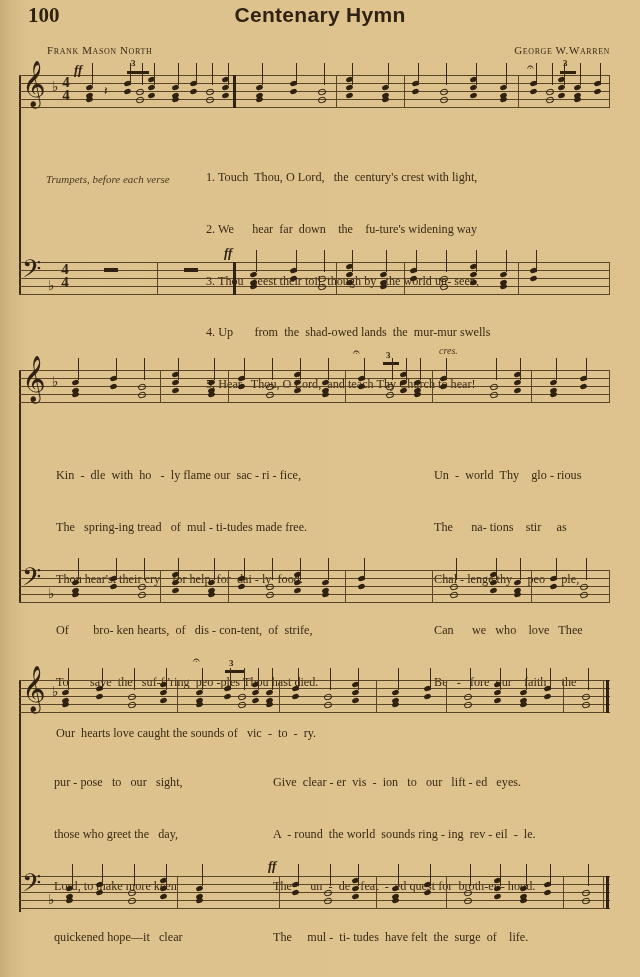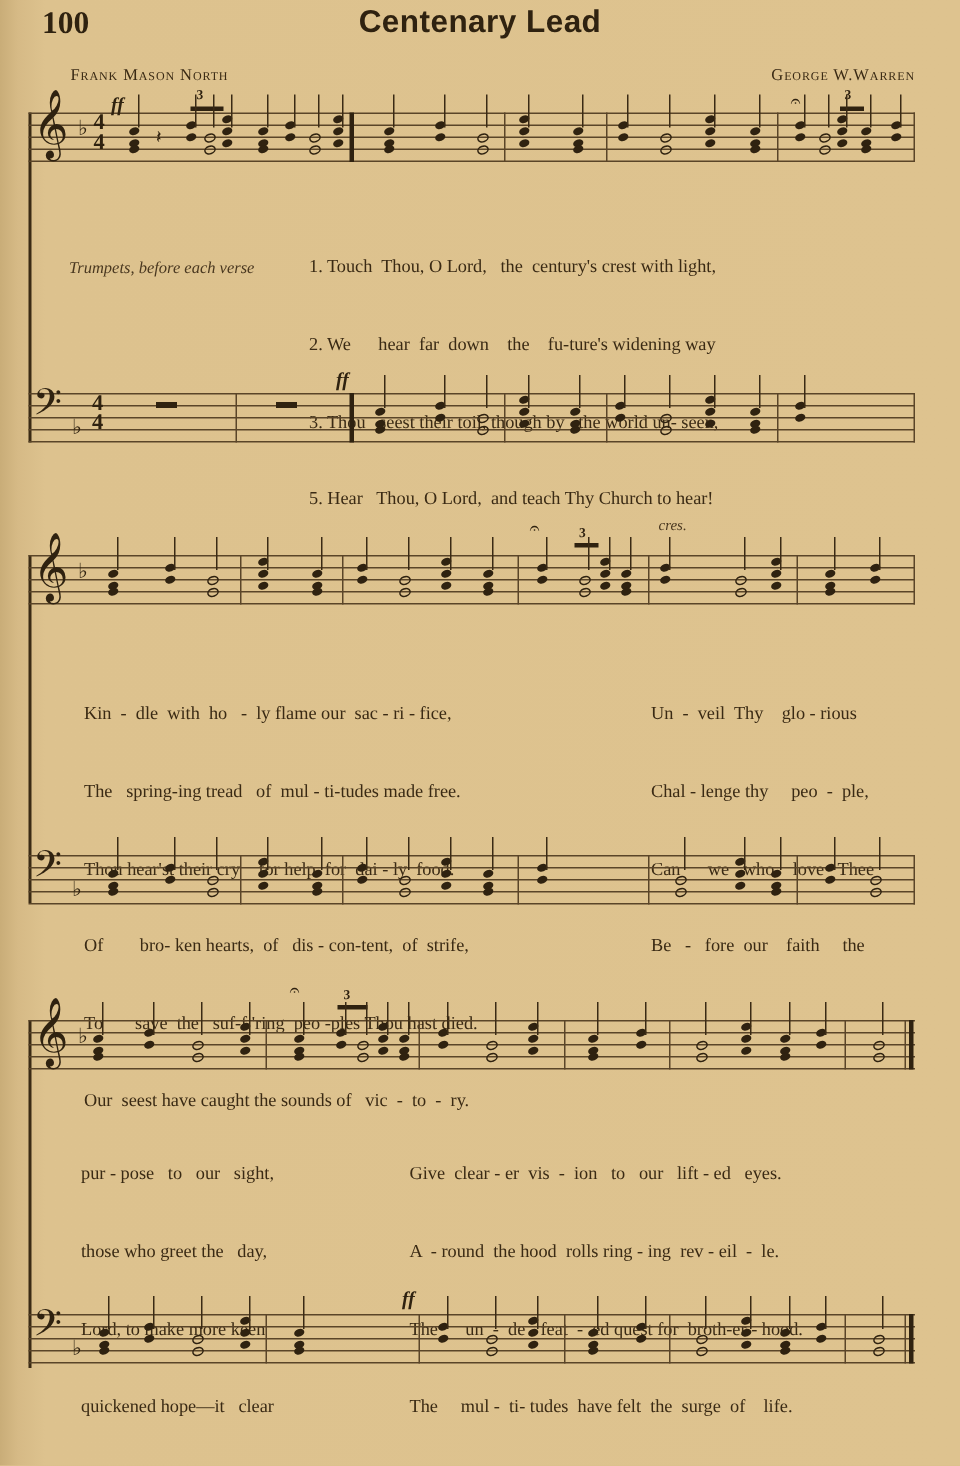--- a/index.html
+++ b/index.html
@@ -30,21 +30,21 @@
   .rest{position:absolute;font-size:12px;color:#2f2210;}
   .lyr{position:absolute;font-size:12.2px;line-height:17.2px;white-space:pre;color:#3a2a14;}
   .verse-row{display:block;height:17.2px;}
 </style>
 </head>
 <body>
 
 <div class="page">
 
   <div class="pgnum">100</div>
-  <div class="title">Centenary Lead</div>
+  <div class="title">Centenary Hymn</div>
   <div class="author left">Frank Mason North</div>
   <div class="author right">George W.Warren</div>
 
   <div class="sysbar" style="top:75px;height:220px;"></div>
 
   <div class="staff" style="left:19px;top:75px;width:591px;">
     <div class="line" style="top:0"></div>
       <div class="line" style="top:8px"></div>
       <div class="line" style="top:16px"></div>
       <div class="line" style="top:24px"></div>
@@ -148,20 +148,21 @@
       <div class="note" style="left: 594px; top: 89px;"></div>
       <div class="stem" style="left: 600px; top: 63px; height: 22px;"></div>
     </div>
 
   <div class="small-ital" style="left:46px;top:173px;">Trumpets, before each verse</div>
 
   <div class="lyr" style="left:206px;top:135px;">
     <div class="verse-row"><span>1.</span> <span>Touch  Thou, O Lord,   the  century's crest with light,</span></div>
     <div class="verse-row"><span>2.</span> <span>We      hear  far  down    the    fu-ture's widening way</span></div>
     <div class="verse-row"><span>3.</span> <span>Thou   seest their toil, though by   the world un- seen,</span></div>
+    <div class="verse-row"><span>4.</span> <span>Up       from  the  shad-owed lands  the  mur-mur swells</span></div>
     <div class="verse-row"><span>5.</span> <span>Hear   Thou, O Lord,  and teach Thy Church to hear!</span></div>
   </div>
 
   <div class="staff" style="left:19px;top:262px;width:591px;">
     <div class="line" style="top:0"></div>
       <div class="line" style="top:8px"></div>
       <div class="line" style="top:16px"></div>
       <div class="line" style="top:24px"></div>
       <div class="line" style="top:32px"></div>
   </div>
@@ -303,24 +304,25 @@
       <div class="note" style="left: 580px; top: 384px;"></div>
       <div class="stem" style="left: 586px; top: 358px; height: 22px;"></div>
     </div>
 
   <div class="lyr" style="left:56px;top:433px;">
     <div class="verse-row">Kin  -  dle  with  ho   -  ly flame our  sac - ri - fice,</div>
     <div class="verse-row">The   spring-ing tread   of  mul - ti-tudes made free.</div>
     <div class="verse-row">Thou hear'st their cry    for help, for  dai - ly  food.</div>
     <div class="verse-row">Of        bro- ken hearts,  of   dis - con-tent,  of  strife,</div>
     <div class="verse-row">To       save  the   suf-f 'ring  peo -ples Thou hast died.</div>
-    <div class="verse-row">Our  seest have caught the sounds of   vic  -  to  -  ry.</div>
+    <div class="verse-row">Our  hearts love caught the sounds of   vic  -  to  -  ry.</div>
   </div>
   <div class="lyr" style="left:434px;top:433px;">
-    <div class="verse-row">Un  -  veil  Thy    glo - rious</div>
+    <div class="verse-row">Un  -  world  Thy    glo - rious</div>
+    <div class="verse-row">The      na- tions    stir     as</div>
     <div class="verse-row">Chal - lenge thy     peo  -  ple,</div>
     <div class="verse-row">Can      we   who    love   Thee</div>
     <div class="verse-row">Be   -   fore  our    faith     the</div>
   </div>
 
   <div class="staff" style="left:19px;top:570px;width:591px;">
     <div class="line" style="top:0"></div>
       <div class="line" style="top:8px"></div>
       <div class="line" style="top:16px"></div>
       <div class="line" style="top:24px"></div>
@@ -481,21 +483,21 @@
   <div class="lyr" style="left:54px;top:740px;">
     <div class="verse-row">pur - pose   to   our   sight,</div>
     <div class="verse-row">those who greet the   day,</div>
     <div class="verse-row">Lord, to make more keen</div>
     <div class="verse-row">quickened hope—it   clear</div>
     
     
   </div>
   <div class="lyr" style="left:273px;top:740px;">
     <div class="verse-row">Give  clear - er  vis  -  ion   to   our   lift - ed   eyes.</div>
-    <div class="verse-row">A  - round  the hood  rolls ring - ing  rev - eil  -  le.</div>
+    <div class="verse-row">A  - round  the world  sounds ring - ing  rev - eil  -  le.</div>
     <div class="verse-row">The      un  -  de - feat  -  ed quest for  broth-er - hood.</div>
     <div class="verse-row">The     mul -  ti- tudes  have felt  the  surge  of    life.</div>
     
     
   </div>
 
   <div class="staff" style="left:19px;top:876px;width:591px;">
     <div class="line" style="top:0"></div>
       <div class="line" style="top:8px"></div>
       <div class="line" style="top:16px"></div>

